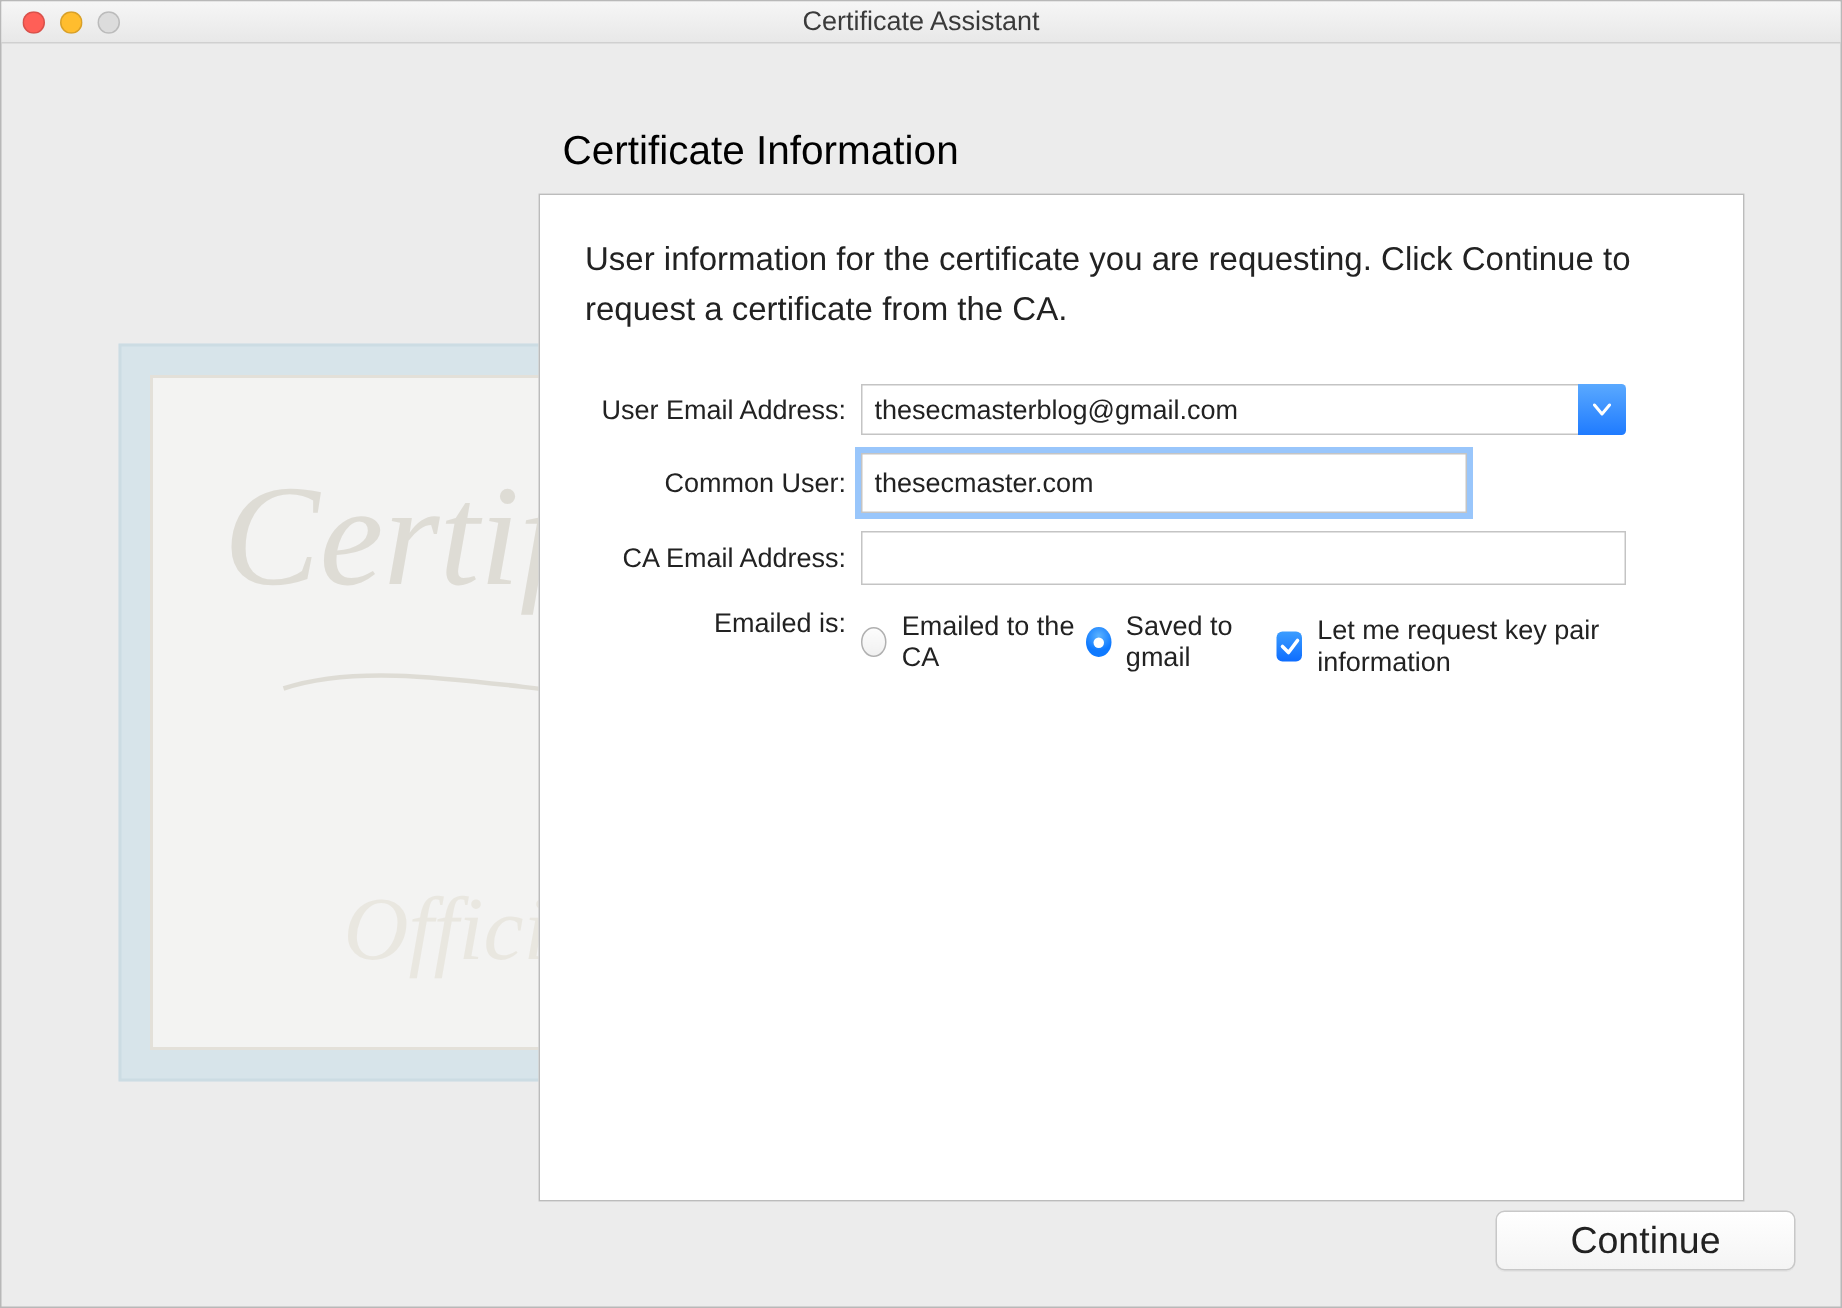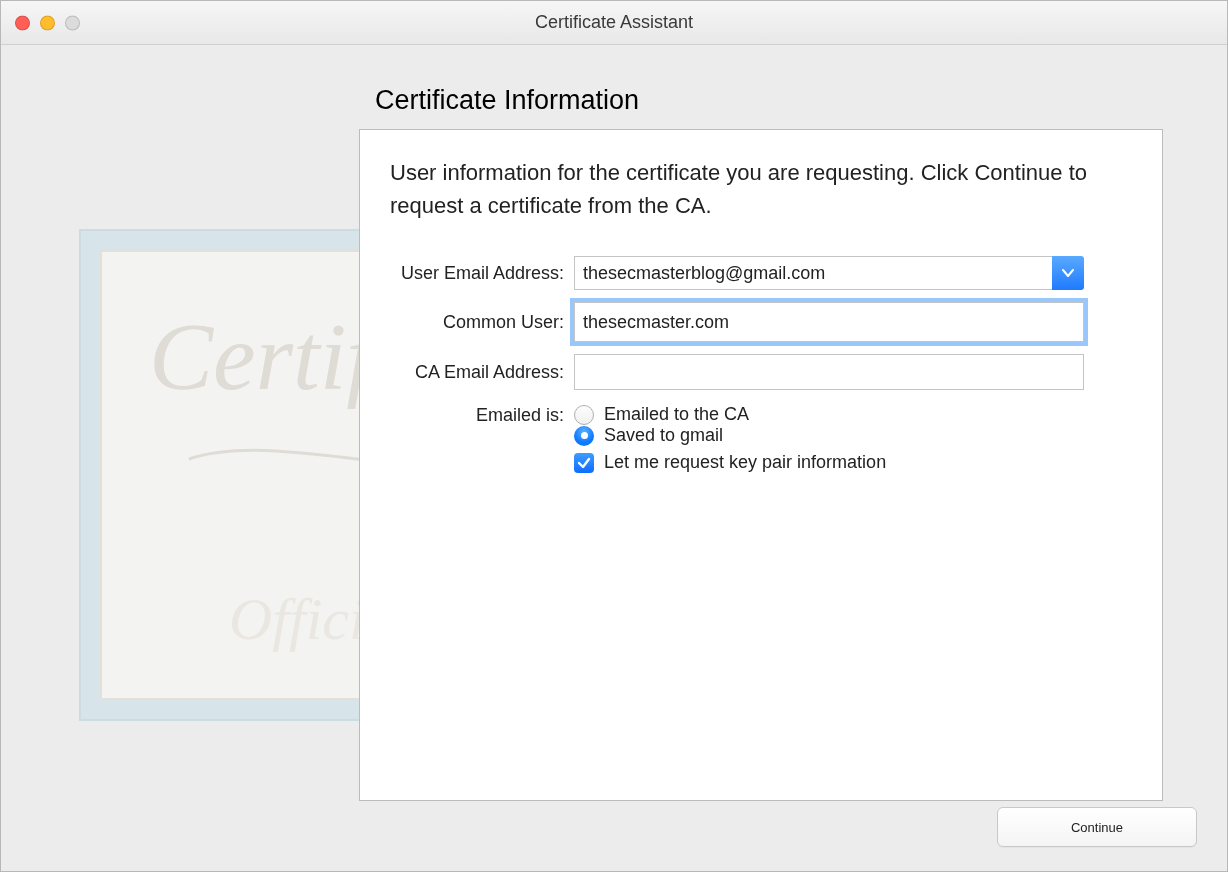--- a/index.html
+++ b/index.html
@@ -10,21 +10,21 @@
     background: #e9e9e9;
     overflow: hidden;
   }
   .window {
     width: 1228px; height: 872px;
     background: #ececec;
     position: relative;
     border: 1px solid #b8b8b8;
   }
   .titlebar {
-    height: 44px;
+    height: 28px;
     background: linear-gradient(#f6f6f6, #e8e8e8);
     border-bottom: 1px solid #d0d0d0;
     display: flex;
     align-items: center;
     position: relative;
   }
   .traffic-lights {
     display: flex; gap: 10px;
     position: absolute; left: 14px; top: 50%; transform: translateY(-50%);
   }
@@ -106,21 +106,21 @@
     width: 32px; height: 34px;
     background: linear-gradient(#5aa9ff, #1f7bff);
     border: none;
     display: flex; align-items: center; justify-content: center;
     border-top-right-radius: 3px;
     border-bottom-right-radius: 3px;
   }
   .combo-btn svg { width: 12px; height: 12px; }
 
   .textbox, .textbox-focused {
-    width: 510px; height: 40px;
+    width: 404px; height: 40px;
     font-size: 18px;
     padding: 0 8px;
     border: 1px solid #c4c4c4;
     background: #fff;
     color: #222;
     outline: none;
   }
   .textbox-focused {
     border: 1px solid #c4c4c4;
     box-shadow: 0 0 0 4px rgba(69,151,247,0.55);
@@ -129,21 +129,21 @@
     width: 510px; height: 36px;
     font-size: 18px;
     padding: 0 8px;
     border: 1px solid #c4c4c4;
     background: #fff;
     color: #222;
     outline: none;
   }
 
   .radio-group {
-    display: flex; flex-direction: column; gap: 0;
+    display: flex; flex-direction: row; gap: 0;
     padding-top: 2px;
     justify-content: flex-end;
   }
   .radio-item, .check-item {
     display: flex; align-items: center; gap: 10px;
     font-size: 18px;
     color: #222;
   }
   .radio {
     width: 20px; height: 20px;
@@ -180,21 +180,21 @@
   .panel { z-index: 2; }
   .heading { z-index: 2; }
 
   .continue-btn {
     position: absolute;
     right: 30px; bottom: 24px;
     width: 200px; height: 40px;
     background: linear-gradient(#ffffff, #f4f4f4);
     border: 1px solid #c8c8c8;
     border-radius: 6px;
-    font-size: 13px;
+    font-size: 25px;
     color: #222;
     box-shadow: 0 1px 0 rgba(0,0,0,0.03);
     cursor: default;
   }
 
   
   .cert-bg svg {
     width: 100%; height: 100%;
     opacity: 0.45;
   }

